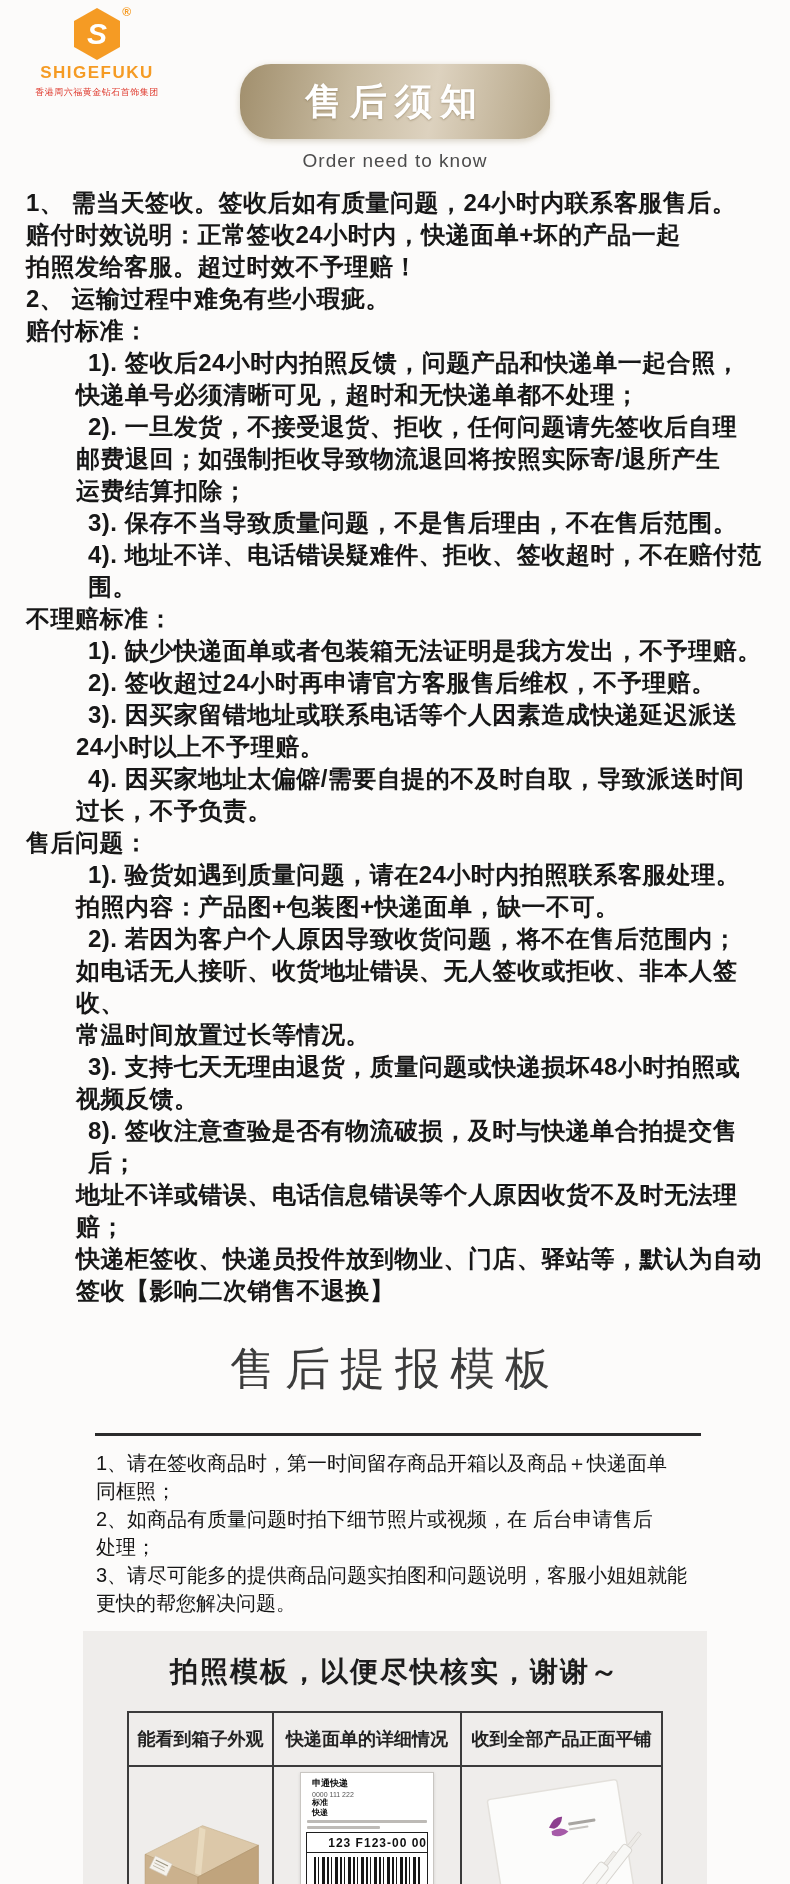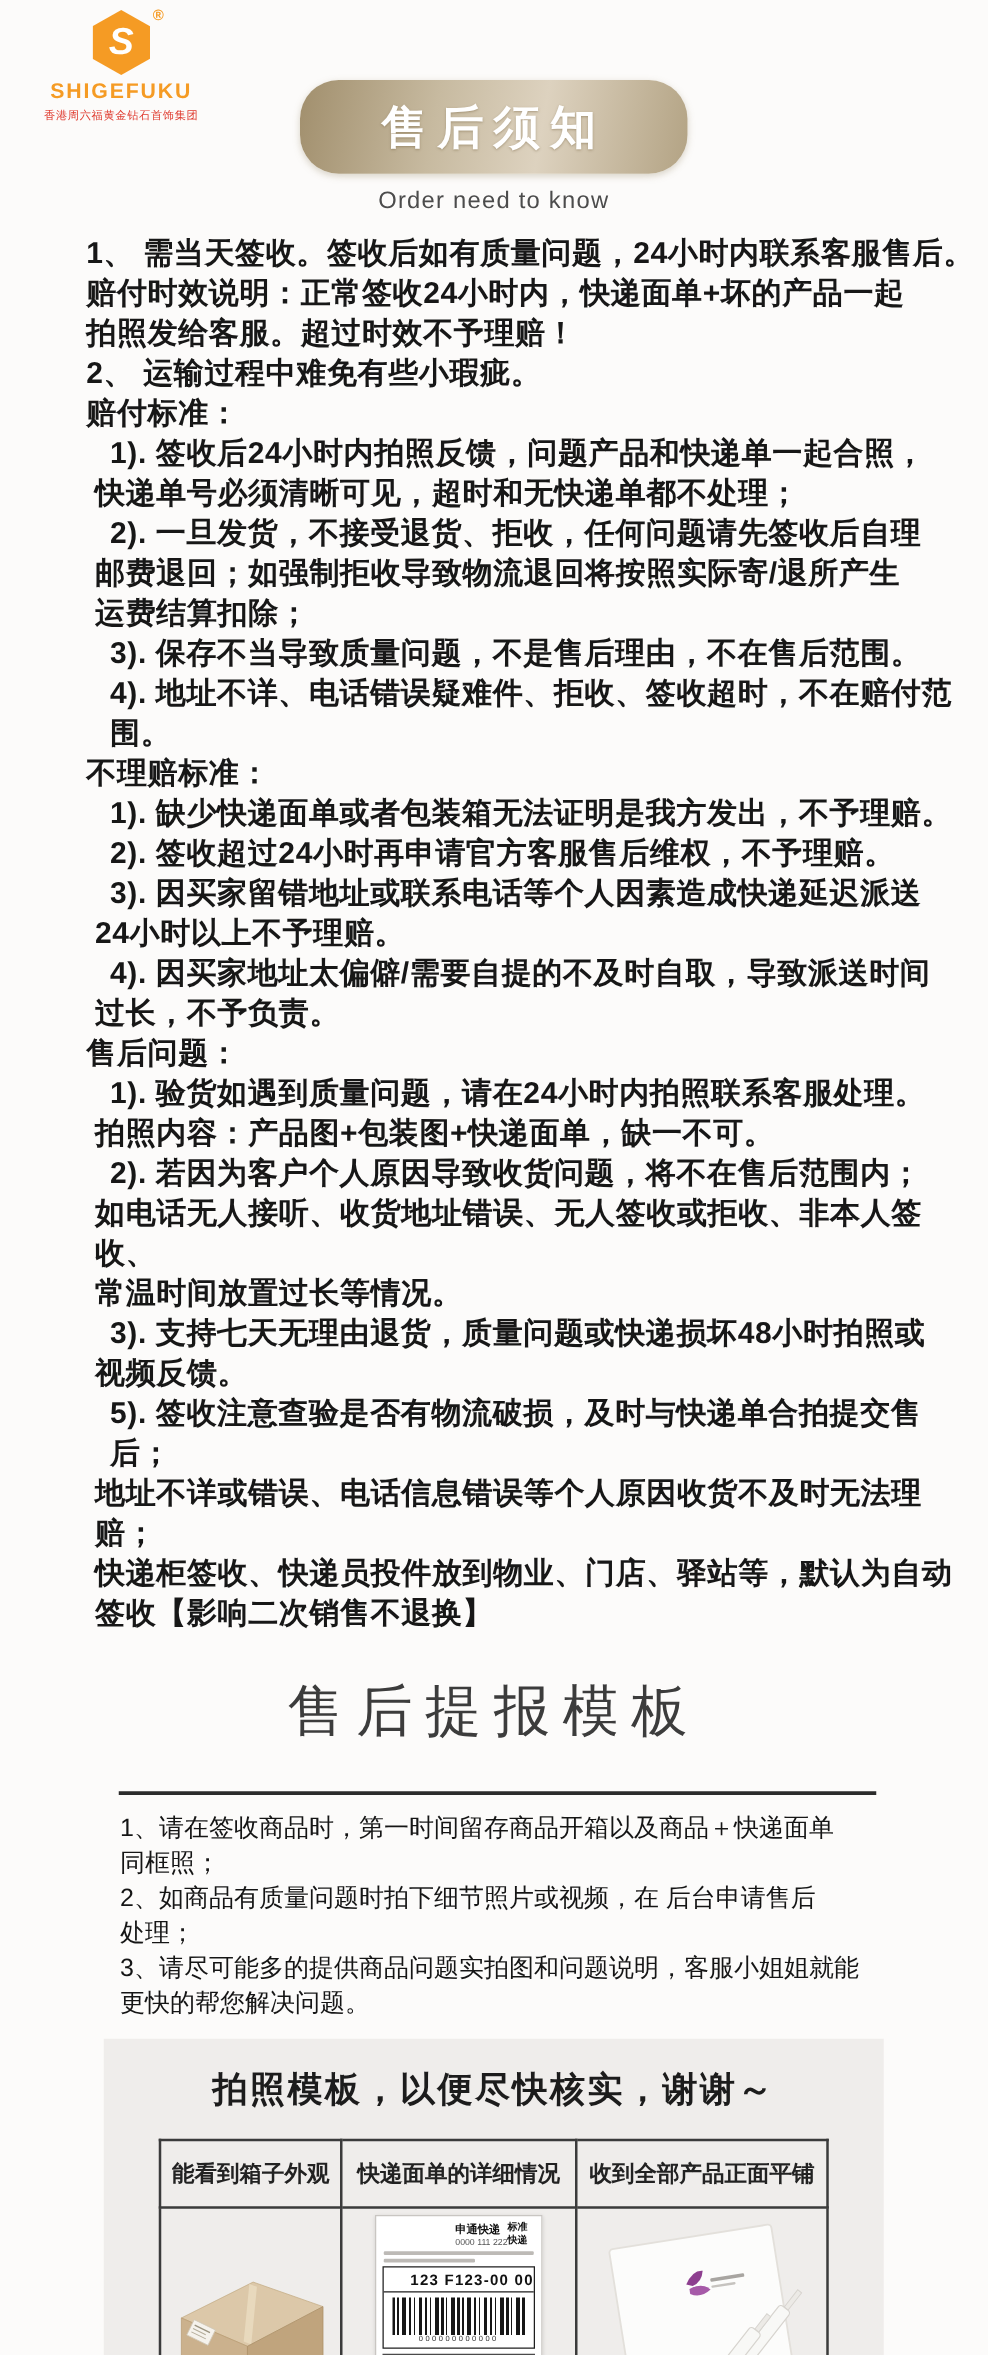--- a/index.html
+++ b/index.html
@@ -22,40 +22,40 @@
   .banner{margin:64px auto 0;width:310px;height:75px;border-radius:31px;
     background:linear-gradient(100deg,#a18f6d 0%,#c7baa0 35%,#ddd2bf 62%,#b3a384 100%);
     display:flex;align-items:center;justify-content:center;
     color:#fff;font-size:37px;font-weight:bold;letter-spacing:8px;
     text-shadow:0 1px 2px rgba(110,92,55,.45);
     box-shadow:0 2px 6px rgba(150,135,100,.35);}
   .subtitle{text-align:center;color:#4c4c4c;font-size:19px;letter-spacing:1px;margin-top:11px;font-weight:500;}
   
   .notice{margin-top:15px;font-size:24px;line-height:32px;font-weight:600;color:#171717;letter-spacing:.5px;}
   .ln{padding-right:8px;}
-  .i0{padding-left:26px;margin-left:43px;}
+  .i0{padding-left:26px;}
   .i1{padding-left:76px;}
   .i2{padding-left:88px;}
   
   .tpl-title{margin-top:32px;text-align:center;font-size:45px;color:#3c3c3c;
     letter-spacing:10px;font-weight:400;}
   .rule{width:606px;height:3px;background:#2b2b2b;margin:34px 0 0 95px;}
   .steps{margin:13px 60px 0 96px;font-size:20px;line-height:28px;color:#151515;font-weight:500;}
   
   .card{width:624px;margin:14px auto 0;background:#efedeb;padding:22px 0 30px;}
   .card-title{text-align:center;font-size:28px;font-weight:bold;color:#1c1c1c;letter-spacing:2px;}
   table.ptable{border-collapse:collapse;margin:20px auto 0;table-layout:fixed;}
   .ptable th,.ptable td{border:2px solid #3b3b3b;padding:0;}
   .ptable th{height:52px;font-size:18px;font-weight:bold;color:#222;}
   .c1{width:143px;} .c2{width:186px;} .c3{width:199px;}
   .img-cell{height:208px;text-align:center;vertical-align:middle;}
   
   .waybill{width:132px;height:196px;background:#fff;border:1px solid #c9c6c2;
     margin:0 auto;text-align:left;box-shadow:0 1px 3px rgba(0,0,0,.12);overflow:hidden;}
-  .wb-head{display:flex;justify-content:flex-end;align-items:flex-start;padding:4px 11px 0;}
+  .wb-head{display:flex;justify-content:center;align-items:flex-start;padding:4px 11px 0;flex-direction:column;}
   .wb-carrier{font-size:9px;font-weight:bold;color:#111;white-space:nowrap;}
   .wb-code{font-size:7px;color:#555;margin-top:1px;white-space:nowrap;}
   .wb-service{font-size:8px;font-weight:bold;color:#111;text-align:right;line-height:1.2;white-space:nowrap;}
   .mb{height:3px;background:#bdbab6;margin:3px 6px;border-radius:1px;}
   .mb.short{width:55%;}
   .wb-box{border:1.5px solid #1f1f1f;margin:3px 5px 0;}
   .wb-sort{font-size:12px;font-weight:bold;text-align:right;letter-spacing:1px;
     padding:3px 0 2px;border-bottom:1.5px solid #1f1f1f;color:#111;}
   .wb-barcode{height:30px;margin:4px 7px 0;
     background:repeating-linear-gradient(90deg,#161616 0 2px,#fff 2px 4px,#161616 4px 5px,#fff 5px 8px,#161616 8px 11px,#fff 11px 13px);}
@@ -105,21 +105,21 @@
   <div class="ln i2">4). 因买家地址太偏僻/需要自提的不及时自取，导致派送时间</div>
   <div class="ln i1">过长，不予负责。</div>
   <div class="ln i0">售后问题：</div>
   <div class="ln i2">1). 验货如遇到质量问题，请在24小时内拍照联系客服处理。</div>
   <div class="ln i1">拍照内容：产品图+包装图+快递面单，缺一不可。</div>
   <div class="ln i2">2). 若因为客户个人原因导致收货问题，将不在售后范围内；</div>
   <div class="ln i1">如电话无人接听、收货地址错误、无人签收或拒收、非本人签收、</div>
   <div class="ln i1">常温时间放置过长等情况。</div>
   <div class="ln i2">3). 支持七天无理由退货，质量问题或快递损坏48小时拍照或</div>
   <div class="ln i1">视频反馈。</div>
-  <div class="ln i2">5). 签收注意查验是否有物流破损，及时与快递单合拍提交售后；</div>
+  <div class="ln i2">8). 签收注意查验是否有物流破损，及时与快递单合拍提交售后；</div>
   <div class="ln i1">地址不详或错误、电话信息错误等个人原因收货不及时无法理赔；</div>
   <div class="ln i1">快递柜签收、快递员投件放到物业、门店、驿站等，默认为自动</div>
   <div class="ln i1">签收【影响二次销售不退换】</div>
 </div>
 
 <div class="tpl-title">售后提报模板</div>
 <div class="rule"></div>
 
 <div class="steps">
   <div>1、请在签收商品时，第一时间留存商品开箱以及商品＋快递面单</div>

